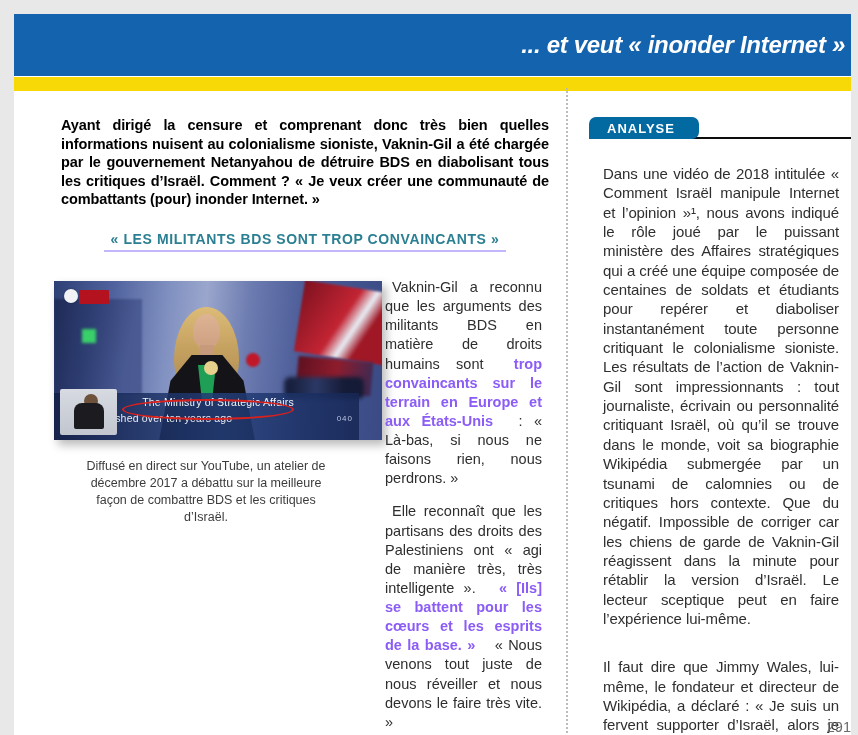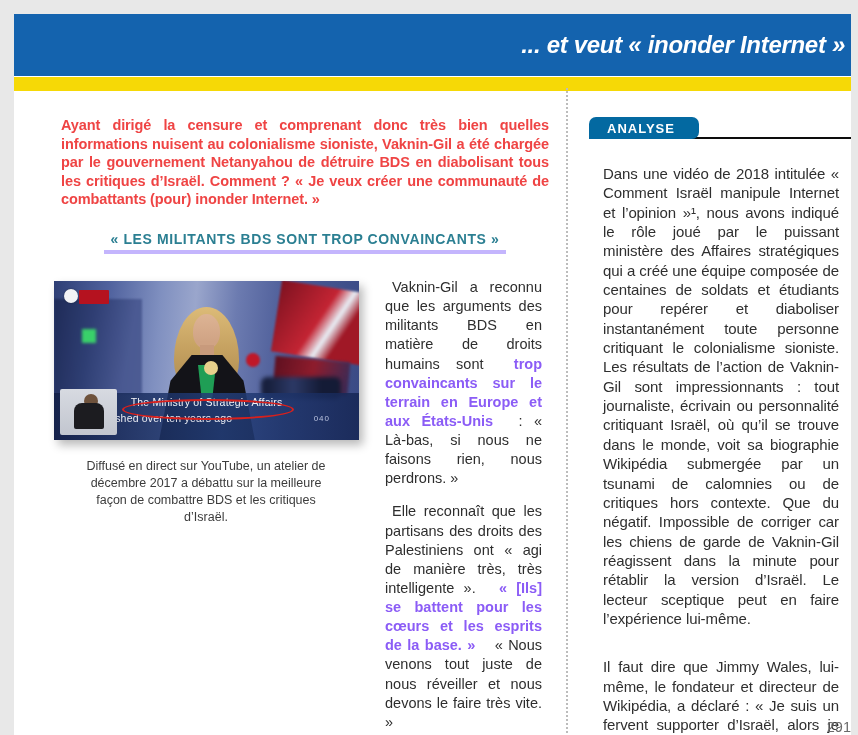--- a/index.html
+++ b/index.html
@@ -28,35 +28,35 @@
     background:#f6d906;
   }
   
   .divider {
     position:absolute; left:552px; top:74px; height:661px; width:0;
     border-left:2px dotted #bcbcbc;
   }
   
   .intro {
     position:absolute; left:40px; top:95px; width:502px;
-    font-size:14.5px; font-weight:700; color:#ef4444;
+    font-size:14.5px; font-weight:700; color:#000000;
     line-height:1.28; text-align:justify; letter-spacing:-0.1px;
   }
   
   .section-heading-wrap {
     position:absolute; left:40px; top:203px; width:502px; text-align:center;
   }
   .section-heading {
     display:inline-block;
     color:#2b7f92; font-size:14px; font-weight:800; letter-spacing:0.6px;
-    border-bottom:4px solid #c4b5fd; padding-bottom:3px; white-space:nowrap;
+    border-bottom:2px solid #c4b5fd; padding-bottom:3px; white-space:nowrap;
   }
   
   .video {
-    position:absolute; left:40px; top:267px; width:305px; height:159px;
+    position:absolute; left:40px; top:267px; width:328px; height:159px;
     overflow:hidden;
     box-shadow:4px 5px 9px rgba(0,0,0,0.28);
     background:linear-gradient(95deg,#2e3f75 0%,#51639f 18%,#8090c0 34%,#9aa6cc 45%,#6c7bb0 58%,#4a5a96 75%,#3a4a84 100%);
   }
   .v-left-monitors {
     position:absolute; left:0; top:18px; width:88px; height:95px;
     background:linear-gradient(100deg,#1c2852 0%,#2b3a6e 40%,#46558e 80%);
     opacity:0.85; filter:blur(1px);
   }
   .v-green-dot { position:absolute; left:28px; top:48px; width:14px; height:4px; background:#39d06a; filter:blur(1.5px); }

